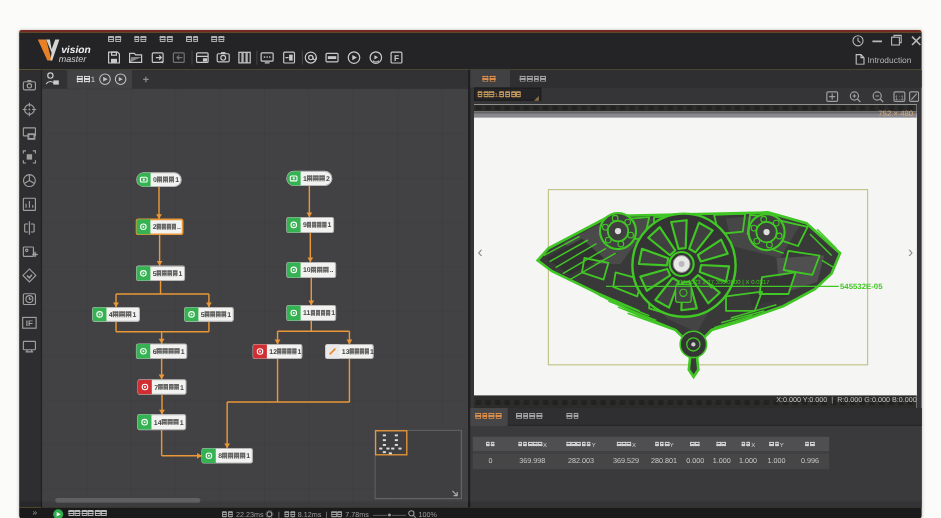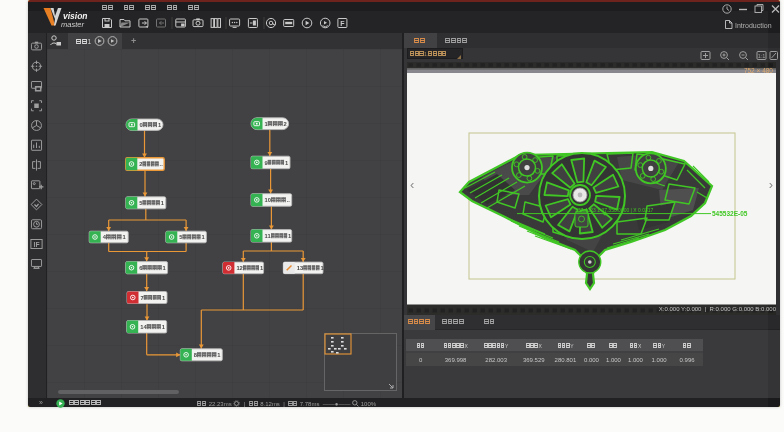--- a/index.html
+++ b/index.html
@@ -1,17 +1,17 @@
 <!DOCTYPE html>
 <html><head><meta charset="utf-8"><style>
 * { margin:0; padding:0; box-sizing:border-box; }
 body { width:784px; height:432px; background:#fbfbfa; font-family:"Liberation Sans", sans-serif; overflow:hidden; position:relative; }
 i { display:inline-block; border-radius:1px; vertical-align:baseline; }
 .abs { position:absolute; }
-#win { position:absolute; left:16px; top:0; width:752px; height:407px; background:#fde047; border-radius:2px; box-shadow:0 0 3px rgba(0,0,0,0.25); filter:blur(0.35px);margin-left:12px; }
+#win { position:absolute; left:16px; top:25px; width:752px; height:407px; background:#fde047; border-radius:2px; box-shadow:0 0 3px rgba(0,0,0,0.25); filter:blur(0.35px); }
 #veil { position:absolute; left:16px; top:11px; width:752px; height:407px; background:rgba(255,252,248,0.03); z-index:50; pointer-events:none; }
 #redline { position:absolute; left:0; top:0; width:100%; height:2px; background:#6e241c; border-radius:2px 2px 0 0; }
 #titlebar { position:absolute; left:0; top:2px; width:100%; height:31px; background:#1d1d1f; }
 #main { position:absolute; left:0; top:33px; width:100%; height:365px; }
 #rail { position:absolute; left:0; top:0; width:19px; height:365px; background:#28282b; border-right:1px solid #1a1a1c; }
 #flowarea { position:absolute; left:19px; top:0; width:355px; height:365px; background:#2c2c2e; }
 #flowtabs { position:absolute; left:0; top:0; width:355px; height:16px; background:#2c2c2e; }
 #canvas { position:absolute; left:0; top:16px; width:355px; height:349px; background:#3c3c3f;
   background-image:linear-gradient(rgba(0,0,0,0.05) 1px, transparent 1px), linear-gradient(90deg, rgba(0,0,0,0.05) 1px, transparent 1px);
   background-size:37px 37px; }

